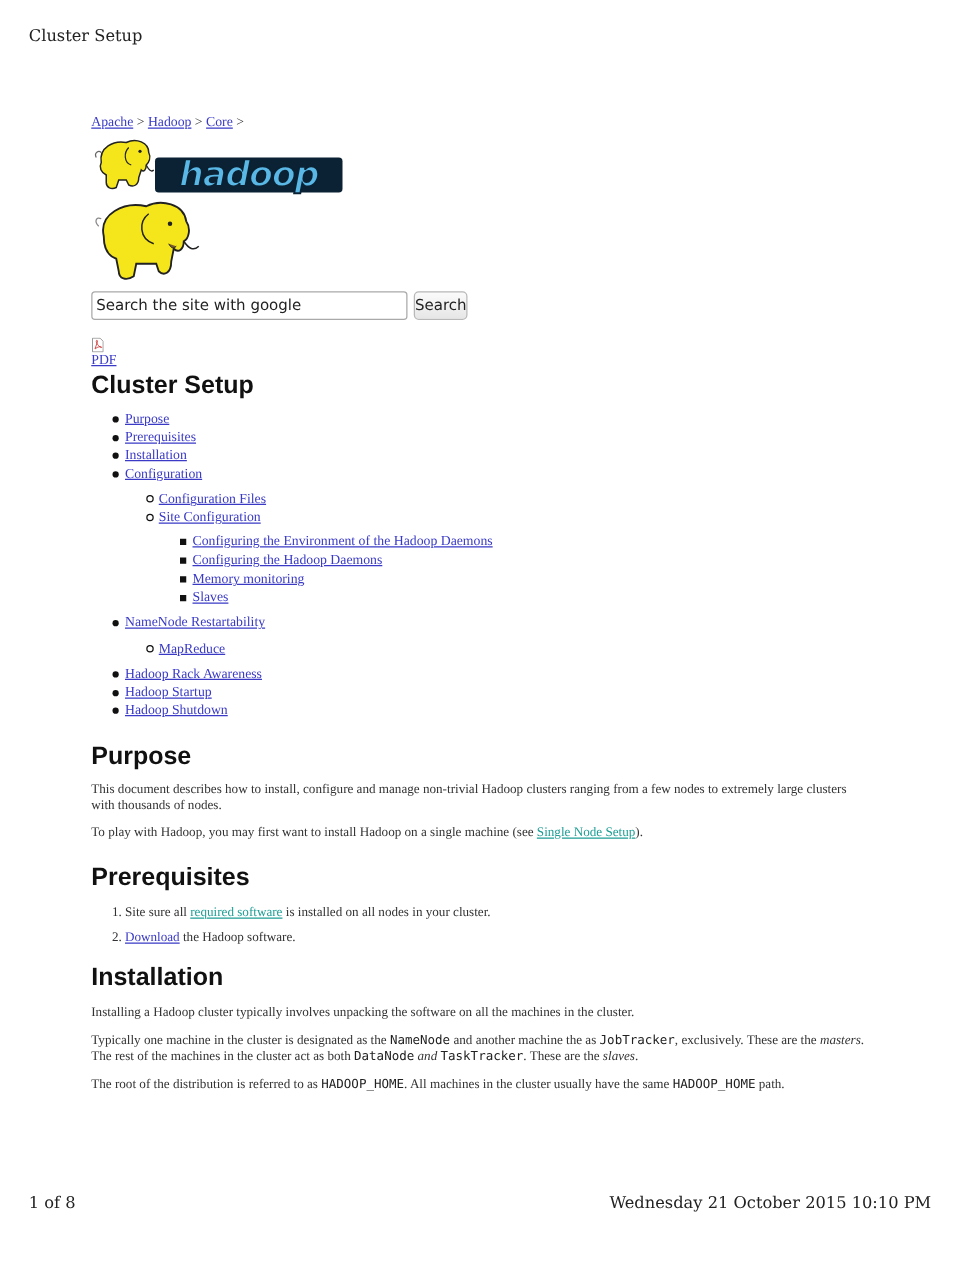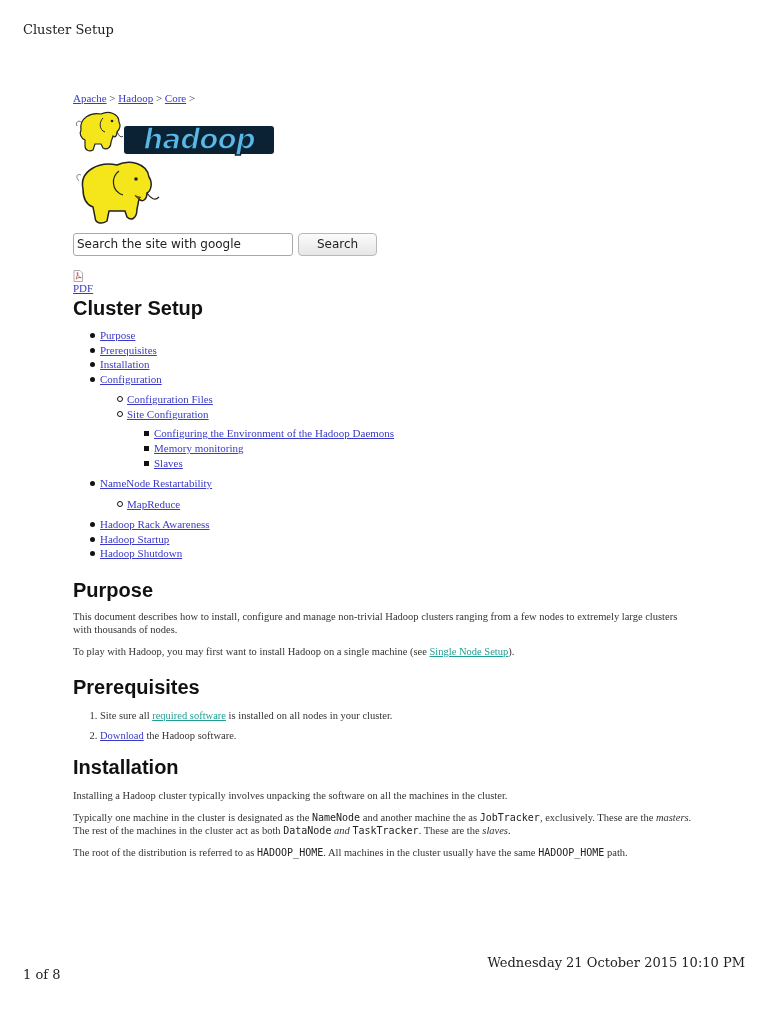--- a/index.html
+++ b/index.html
@@ -6,41 +6,41 @@
     html, body { width: 768px; height: 1024px; background: #ffffff; overflow: hidden; }
     body { position: relative; font-family: "DejaVu Serif", serif; color: #222; }
 
     .print-header { position: absolute; top: 22px; left: 23px; right: 23px; height: 20px;
       font-family: "DejaVu Serif", serif; font-size: 13px; color: #222; }
     .print-header .title { position: absolute; left: 0; top: 0; }
     .print-header .url { position: absolute; right: 0; top: 0; }
 
     .print-footer { position: absolute; top: 955px; left: 23px; right: 23px; height: 20px;
       font-family: "DejaVu Serif", serif; font-size: 13px; color: #222; }
-    .print-footer .page { position: absolute; left: 0; top: 12px; }
+    .print-footer .page { position: absolute; left: 0; top: 0; }
     .print-footer .date { position: absolute; right: 0; top: 0; }
 
     .content { position: absolute; left: 73px; top: 92px; width: 625px; }
     a { color: #3a3ac6; text-decoration: underline; }
     a.visited { color: #1e9e95; }
 
     .breadcrumb { font-family: "Liberation Serif", serif; font-size: 11px; color: #333; height: 14px; }
     .breadcrumb .sep { color: #333; }
 
     .logo-row { position: relative; height: 50px; margin-top: 2px; }
     .logo-elephant-small { position: absolute; left: 0; top: 0; width: 52px; height: 46px; }
     .logo-word { position: absolute; left: 50px; top: 14px; width: 152px; height: 34px; }
 
     .elephant-big { width: 90px; height: 68px; margin-top: 1px; }
 
     .search-row { display: flex; align-items: center; height: 24px; margin-top: 1px; }
-    .search-input { width: 220px; height: 23px; border: 1px solid #a9a9a9; border-radius: 3px;
+    .search-input { width: 253px; height: 23px; border: 1px solid #a9a9a9; border-radius: 3px;
       font-family: "DejaVu Sans", sans-serif; font-size: 12px; color: #222; padding: 2px 3px;
       background: #fff; }
-    .search-btn { margin-left: 5px; height: 23px; padding: 0 18px; border: 1px solid #b8b8b8;
+    .search-btn { margin-left: 5px; height: 23px; padding: 0 0; border: 1px solid #b8b8b8;
       border-radius: 4px; background: linear-gradient(#fbfbfb, #e6e6e6);
       font-family: "DejaVu Sans", sans-serif; font-size: 12px; color: #222; }
     .last-pub { font-family: "Liberation Serif", serif; font-size: 11px; color: #333; margin-top: 0px; height: 14px; line-height: 14px; }
 
     .pdf-block { margin-top: 14px; font-family: "Liberation Serif", serif; font-size: 11px; line-height: 12px; }
     .pdf-icon { width: 10px; height: 12px; display: block; }
 
     h1 { font-family: "Liberation Sans", sans-serif; font-weight: bold; font-size: 20px; color: #111;
       margin-top: 2px; line-height: 24px; }
     h2 { font-family: "Liberation Sans", sans-serif; font-weight: bold; font-size: 20px; color: #111;
@@ -133,20 +133,21 @@
   <ul class="toc l1">
     <li><span class="bullet"></span><a href="#">Purpose</a></li>
     <li><span class="bullet"></span><a href="#">Prerequisites</a></li>
     <li><span class="bullet"></span><a href="#">Installation</a></li>
     <li><span class="bullet"></span><a href="#">Configuration</a>
       <ul class="toc l2">
         <li><span class="bullet"></span><a href="#">Configuration Files</a></li>
         <li><span class="bullet"></span><a href="#">Site Configuration</a>
           <ul class="toc l3">
             <li><span class="bullet"></span><a href="#">Configuring the Environment of the Hadoop Daemons</a></li>
+            <li><span class="bullet"></span><a href="#">Configuring the Hadoop Daemons</a></li>
             <li><span class="bullet"></span><a href="#">Memory monitoring</a></li>
             <li><span class="bullet"></span><a href="#">Slaves</a></li>
           </ul>
         </li>
       </ul>
     </li>
     <li><span class="bullet"></span><a href="#">NameNode Restartability</a>
       <ul class="toc l2">
         <li><span class="bullet"></span><a href="#">MapReduce</a></li>
       </ul>

